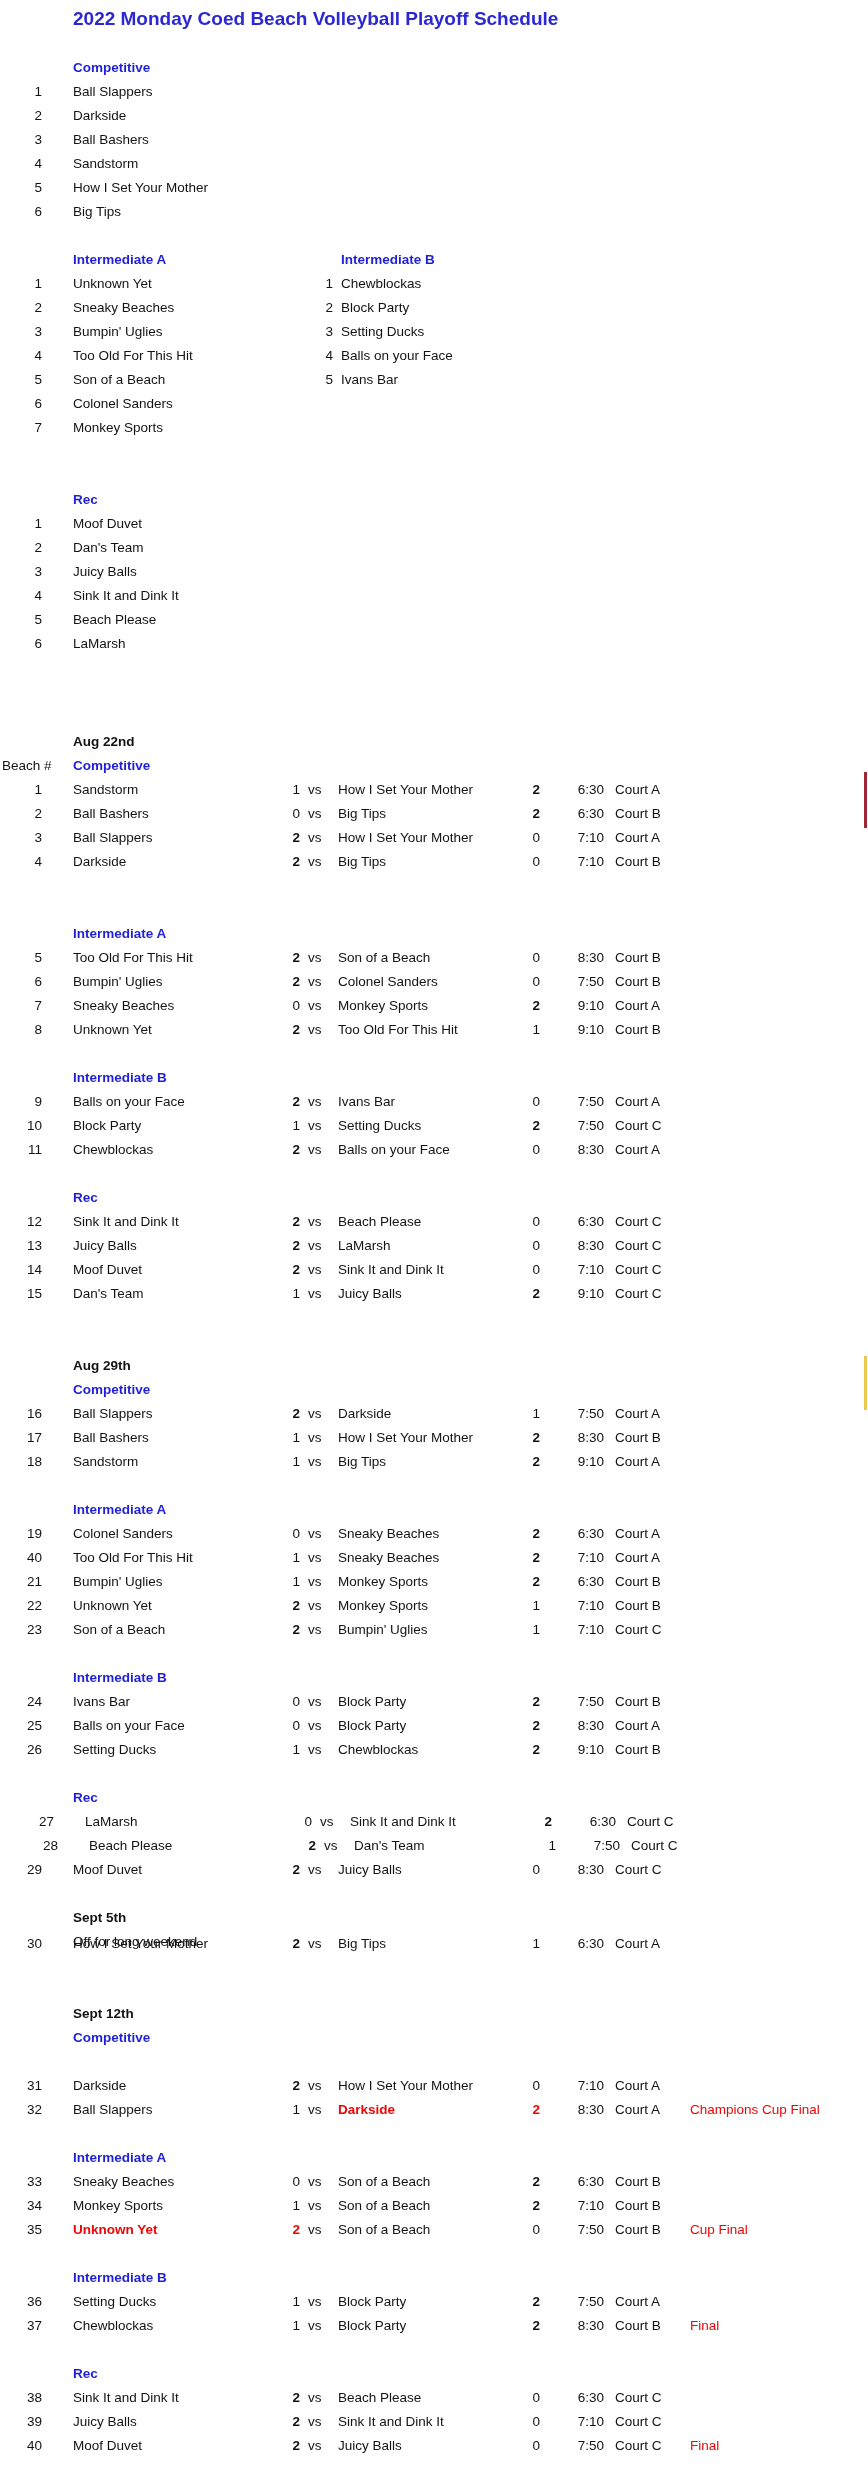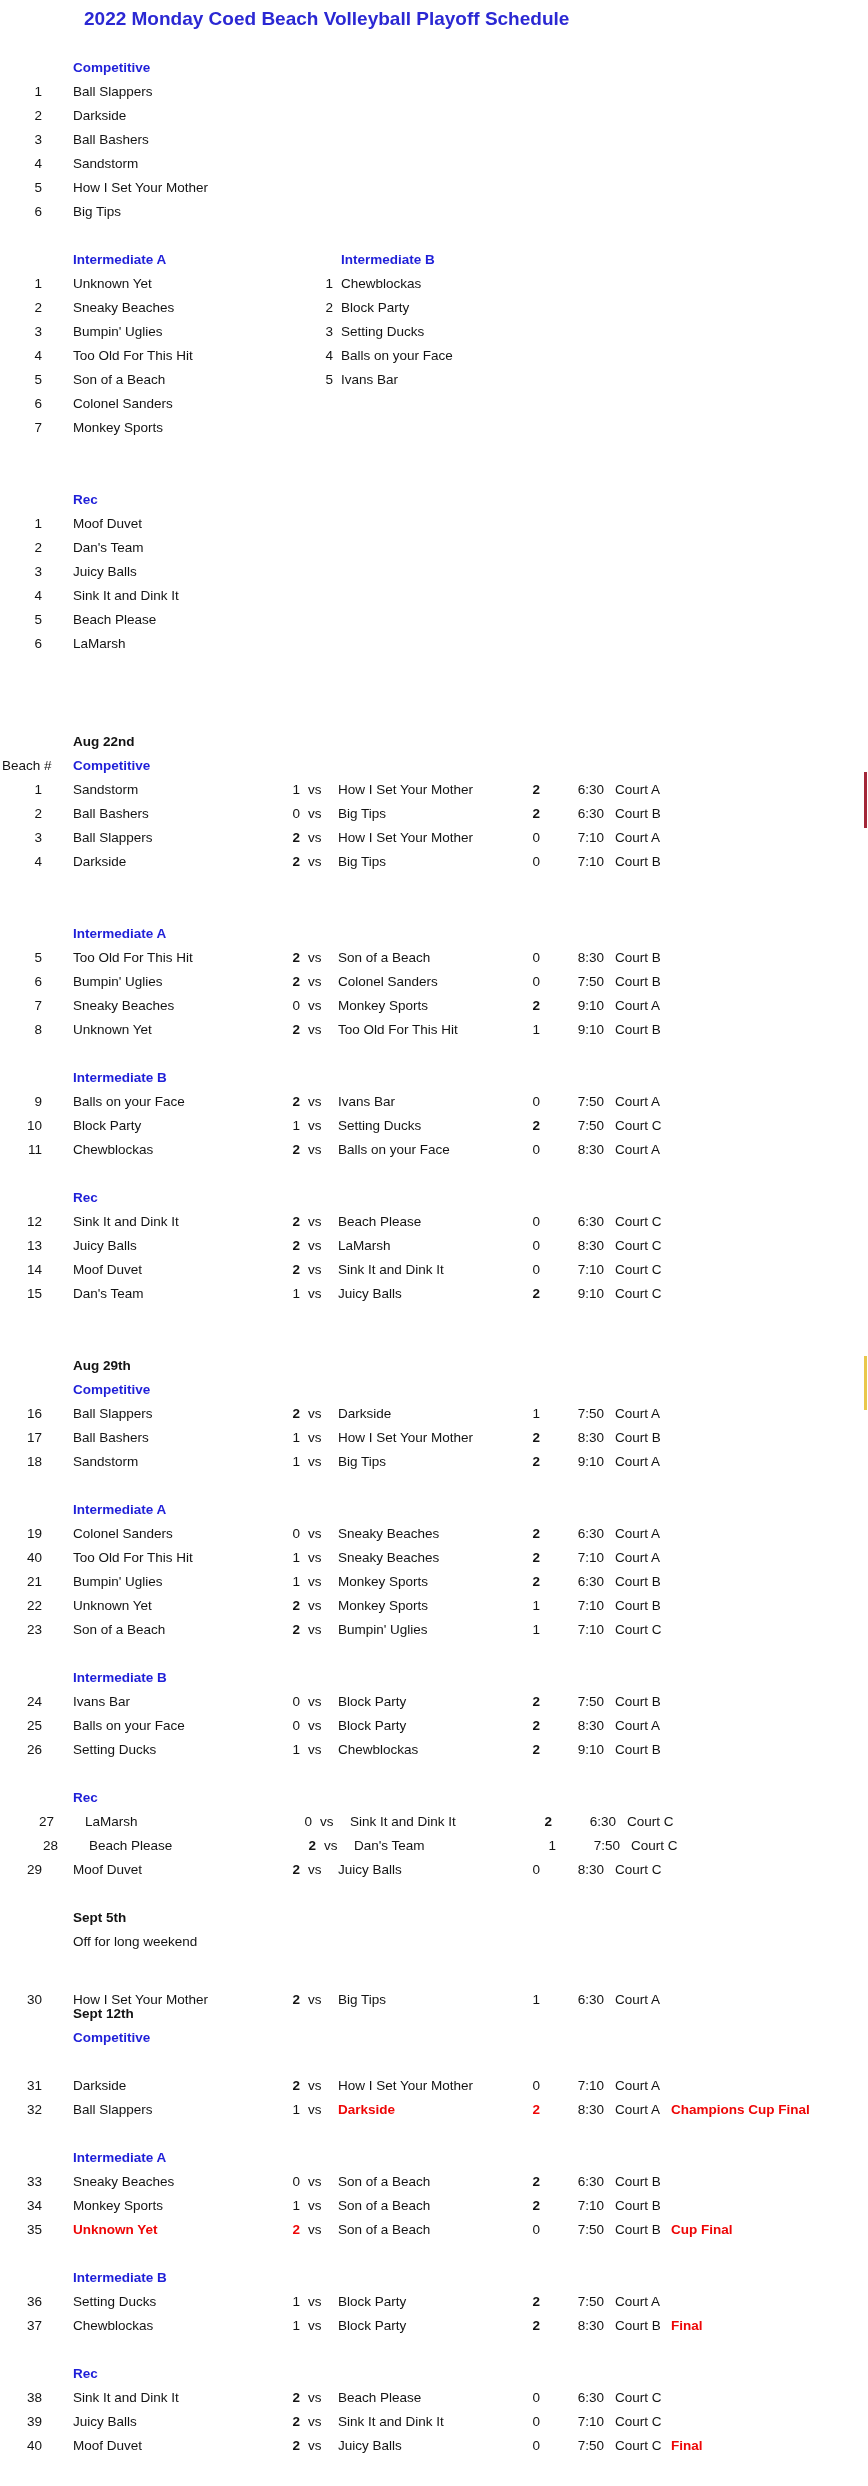--- a/index.html
+++ b/index.html
@@ -7,38 +7,38 @@
     --heading-blue:#1f1fd8;
     --red:#ee0606;
     --ink:#131313;
   }
   html,body{margin:0;padding:0;background:#ffffff;}
   .page{
     position:relative;width:868px;height:2486px;background:#fff;overflow:hidden;
     font-family:"Liberation Sans",sans-serif;color:var(--ink);
   }
   .title{
-    position:absolute;left:84px;top:8px;font-size:19px;font-weight:bold;
+    position:absolute;left:73px;top:8px;font-size:19px;font-weight:bold;
     color:var(--title-blue);white-space:nowrap;
   }
   .row{position:absolute;left:0;width:100%;height:24px;}
   .row span{position:absolute;top:0;line-height:24px;font-size:13.5px;white-space:nowrap;}
   .hdr{color:var(--heading-blue);font-weight:bold;}
   .date{font-size:15px;font-weight:bold;}
   .bold{font-weight:bold;}
   .red{color:var(--red);}
   .c-gamenum{left:0;width:42px;text-align:right;}
   .c-name{left:73px;}
   .c-s1{left:272px;width:28px;text-align:right;}
   .c-vs{left:308px;font-size:12.5px;}
   .c-t2{left:338px;}
   .c-s2{left:512px;width:28px;text-align:right;}
   .c-time{left:548px;width:56px;text-align:right;}
   .c-court{left:615px;}
-  .c-note{left:671px;font-weight:bold;text-align:center;}
+  .c-note{left:690px;font-weight:normal;text-align:center;}
   .c-glabel{left:2px;}
   .r-numR{left:312px;width:21px;text-align:right;}
   .r-nameR{left:341px;}
   .marker{position:absolute;right:1px;width:3px;}
 </style>
 </head>
 <body>
 
 <div class="page">
   <div class="title">2022 Monday Coed Beach Volleyball Playoff Schedule</div>
@@ -465,21 +465,21 @@
       </div>
       <div class="row" style="top: 1930px;">
         <span class="c-name">Off for long weekend</span>
       </div>
       <div class="row" style="top: 2002px;">
         <span class="c-name date">Sept 12th</span>
       </div>
       <div class="row" style="top: 2026px;">
         <span class="c-name hdr">Competitive</span>
       </div>
-      <div class="row" style="top: 1988px; text-decoration: underline;">
+      <div class="row" style="top: 1932px; text-decoration: underline;">
         <span class="c-gamenum">30</span>
         <span class="c-name">How I Set Your Mother</span>
         <span class="c-s1 bold">2</span>
         <span class="c-vs">vs</span>
         <span class="c-t2">Big Tips</span>
         <span class="c-s2">1</span>
         <span class="c-time">6:30</span>
         <span class="c-court">Court A</span>
       </div>
       <div class="row" style="top: 2074px;">

